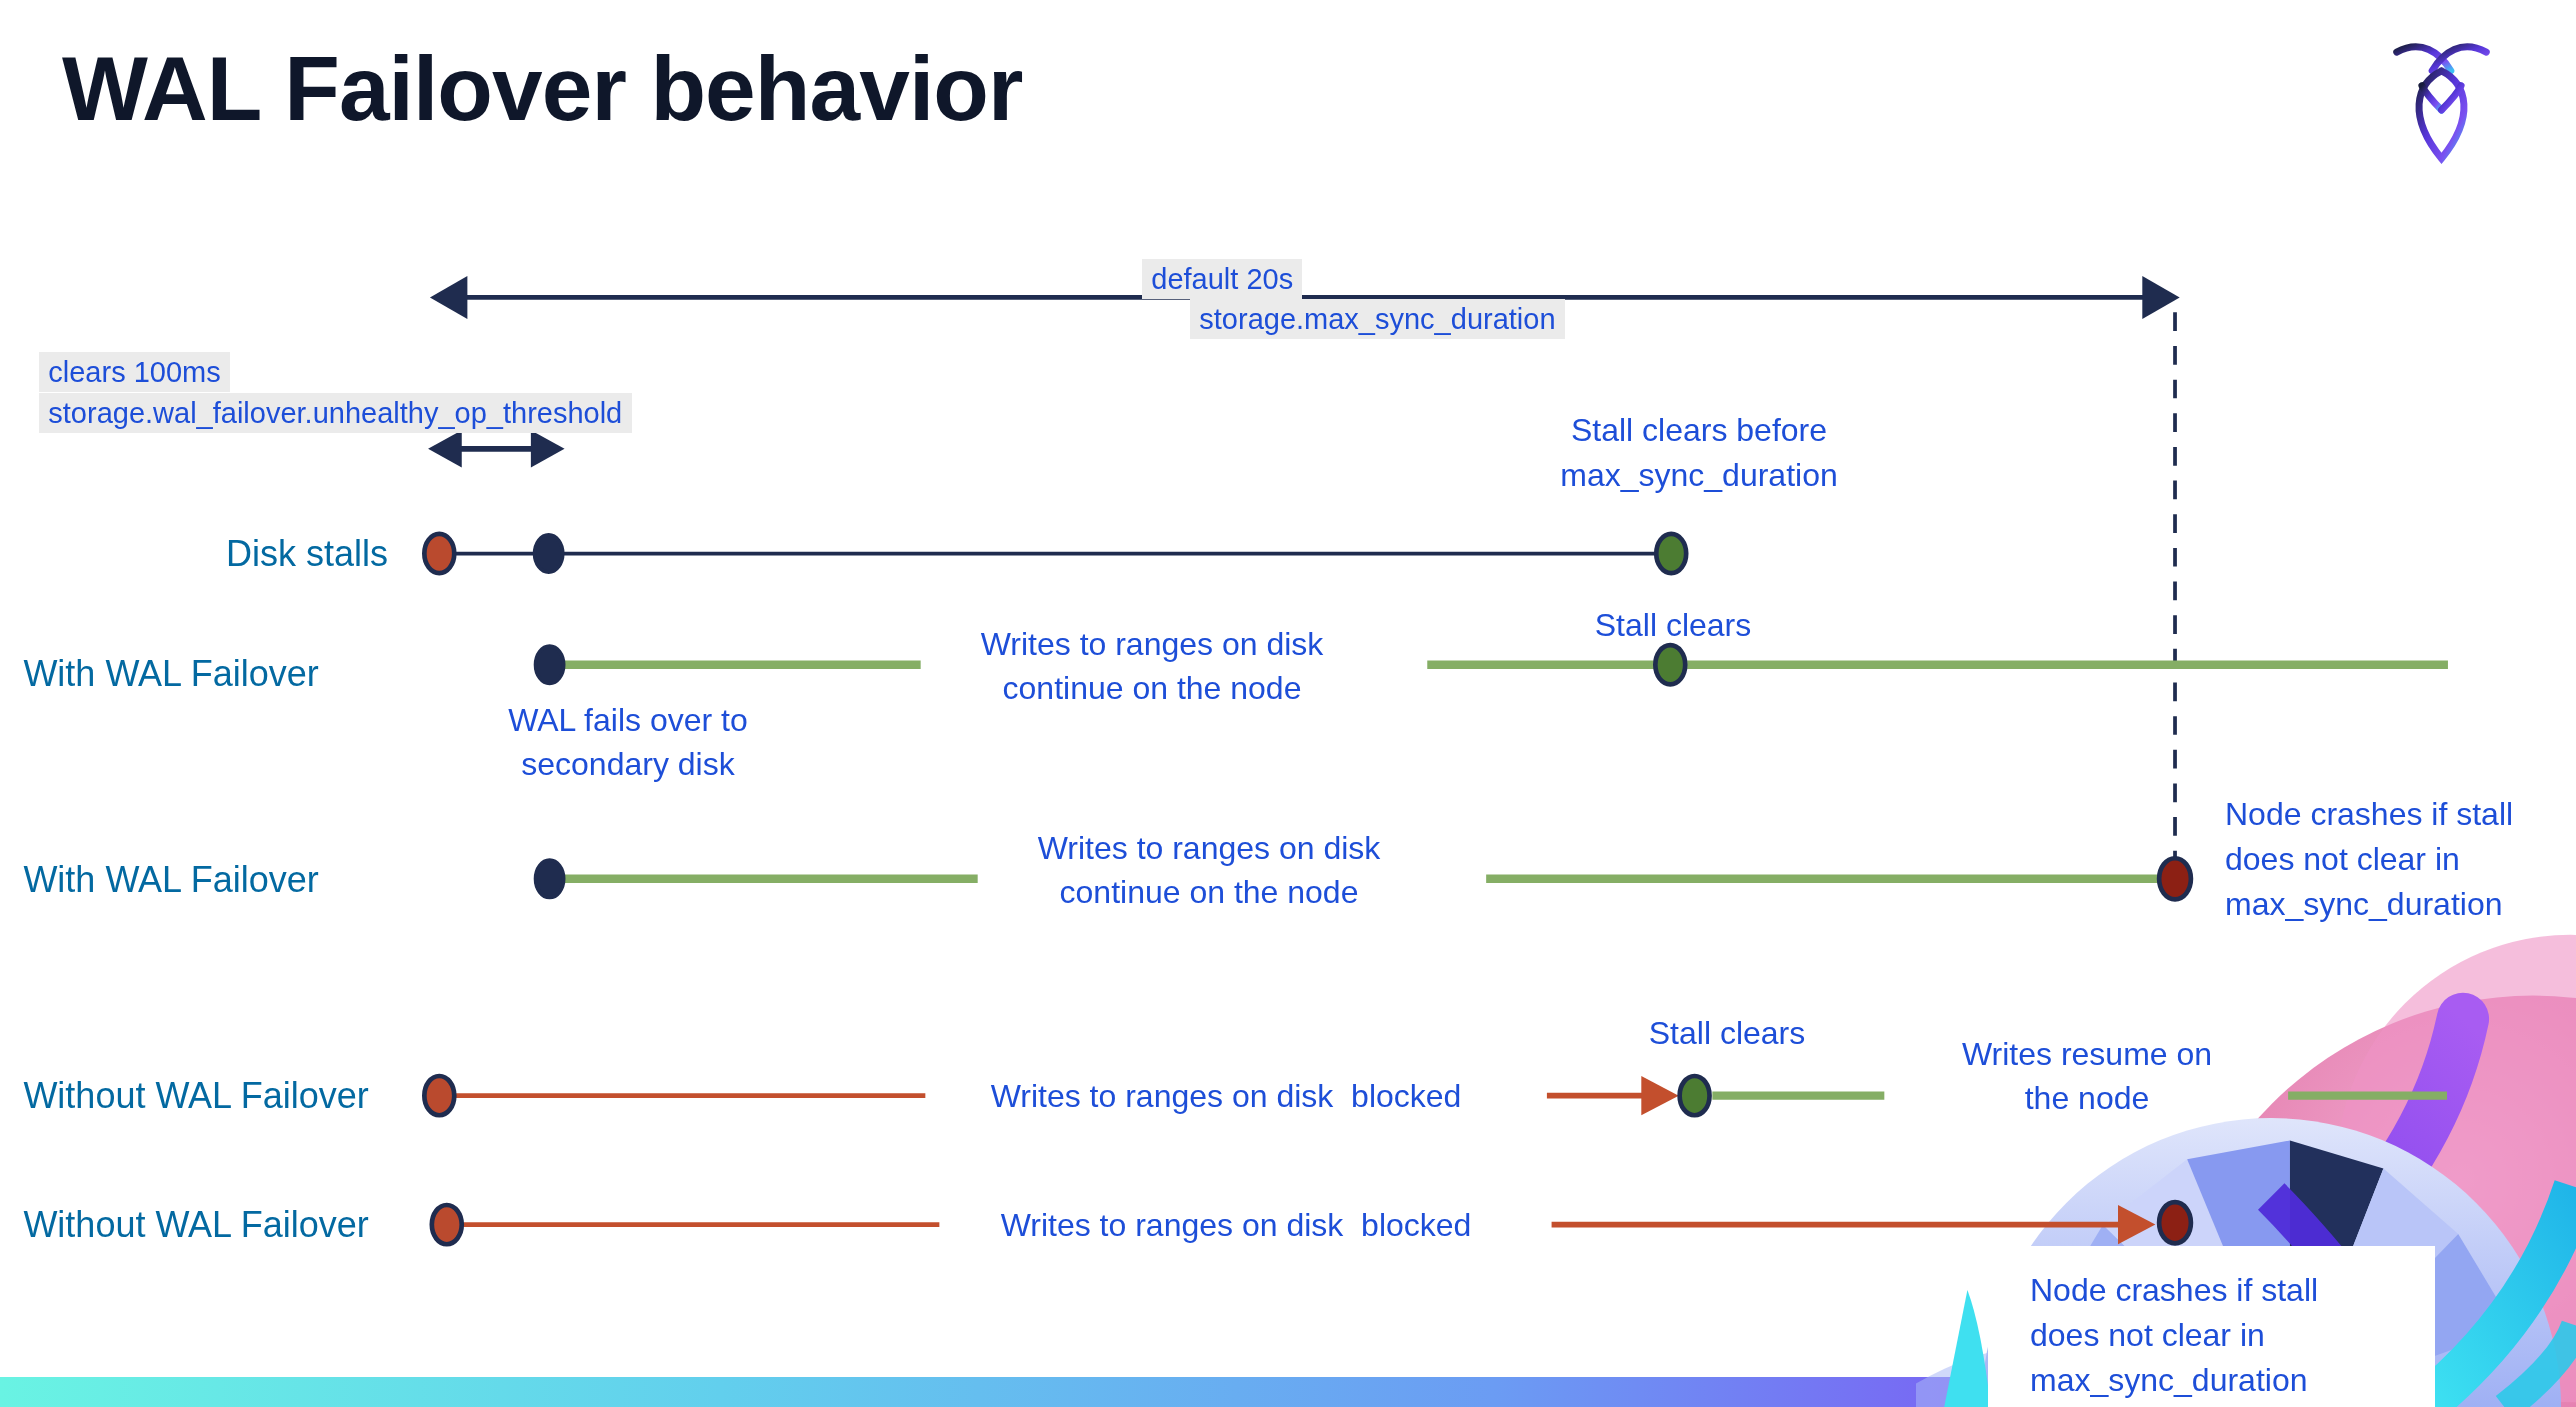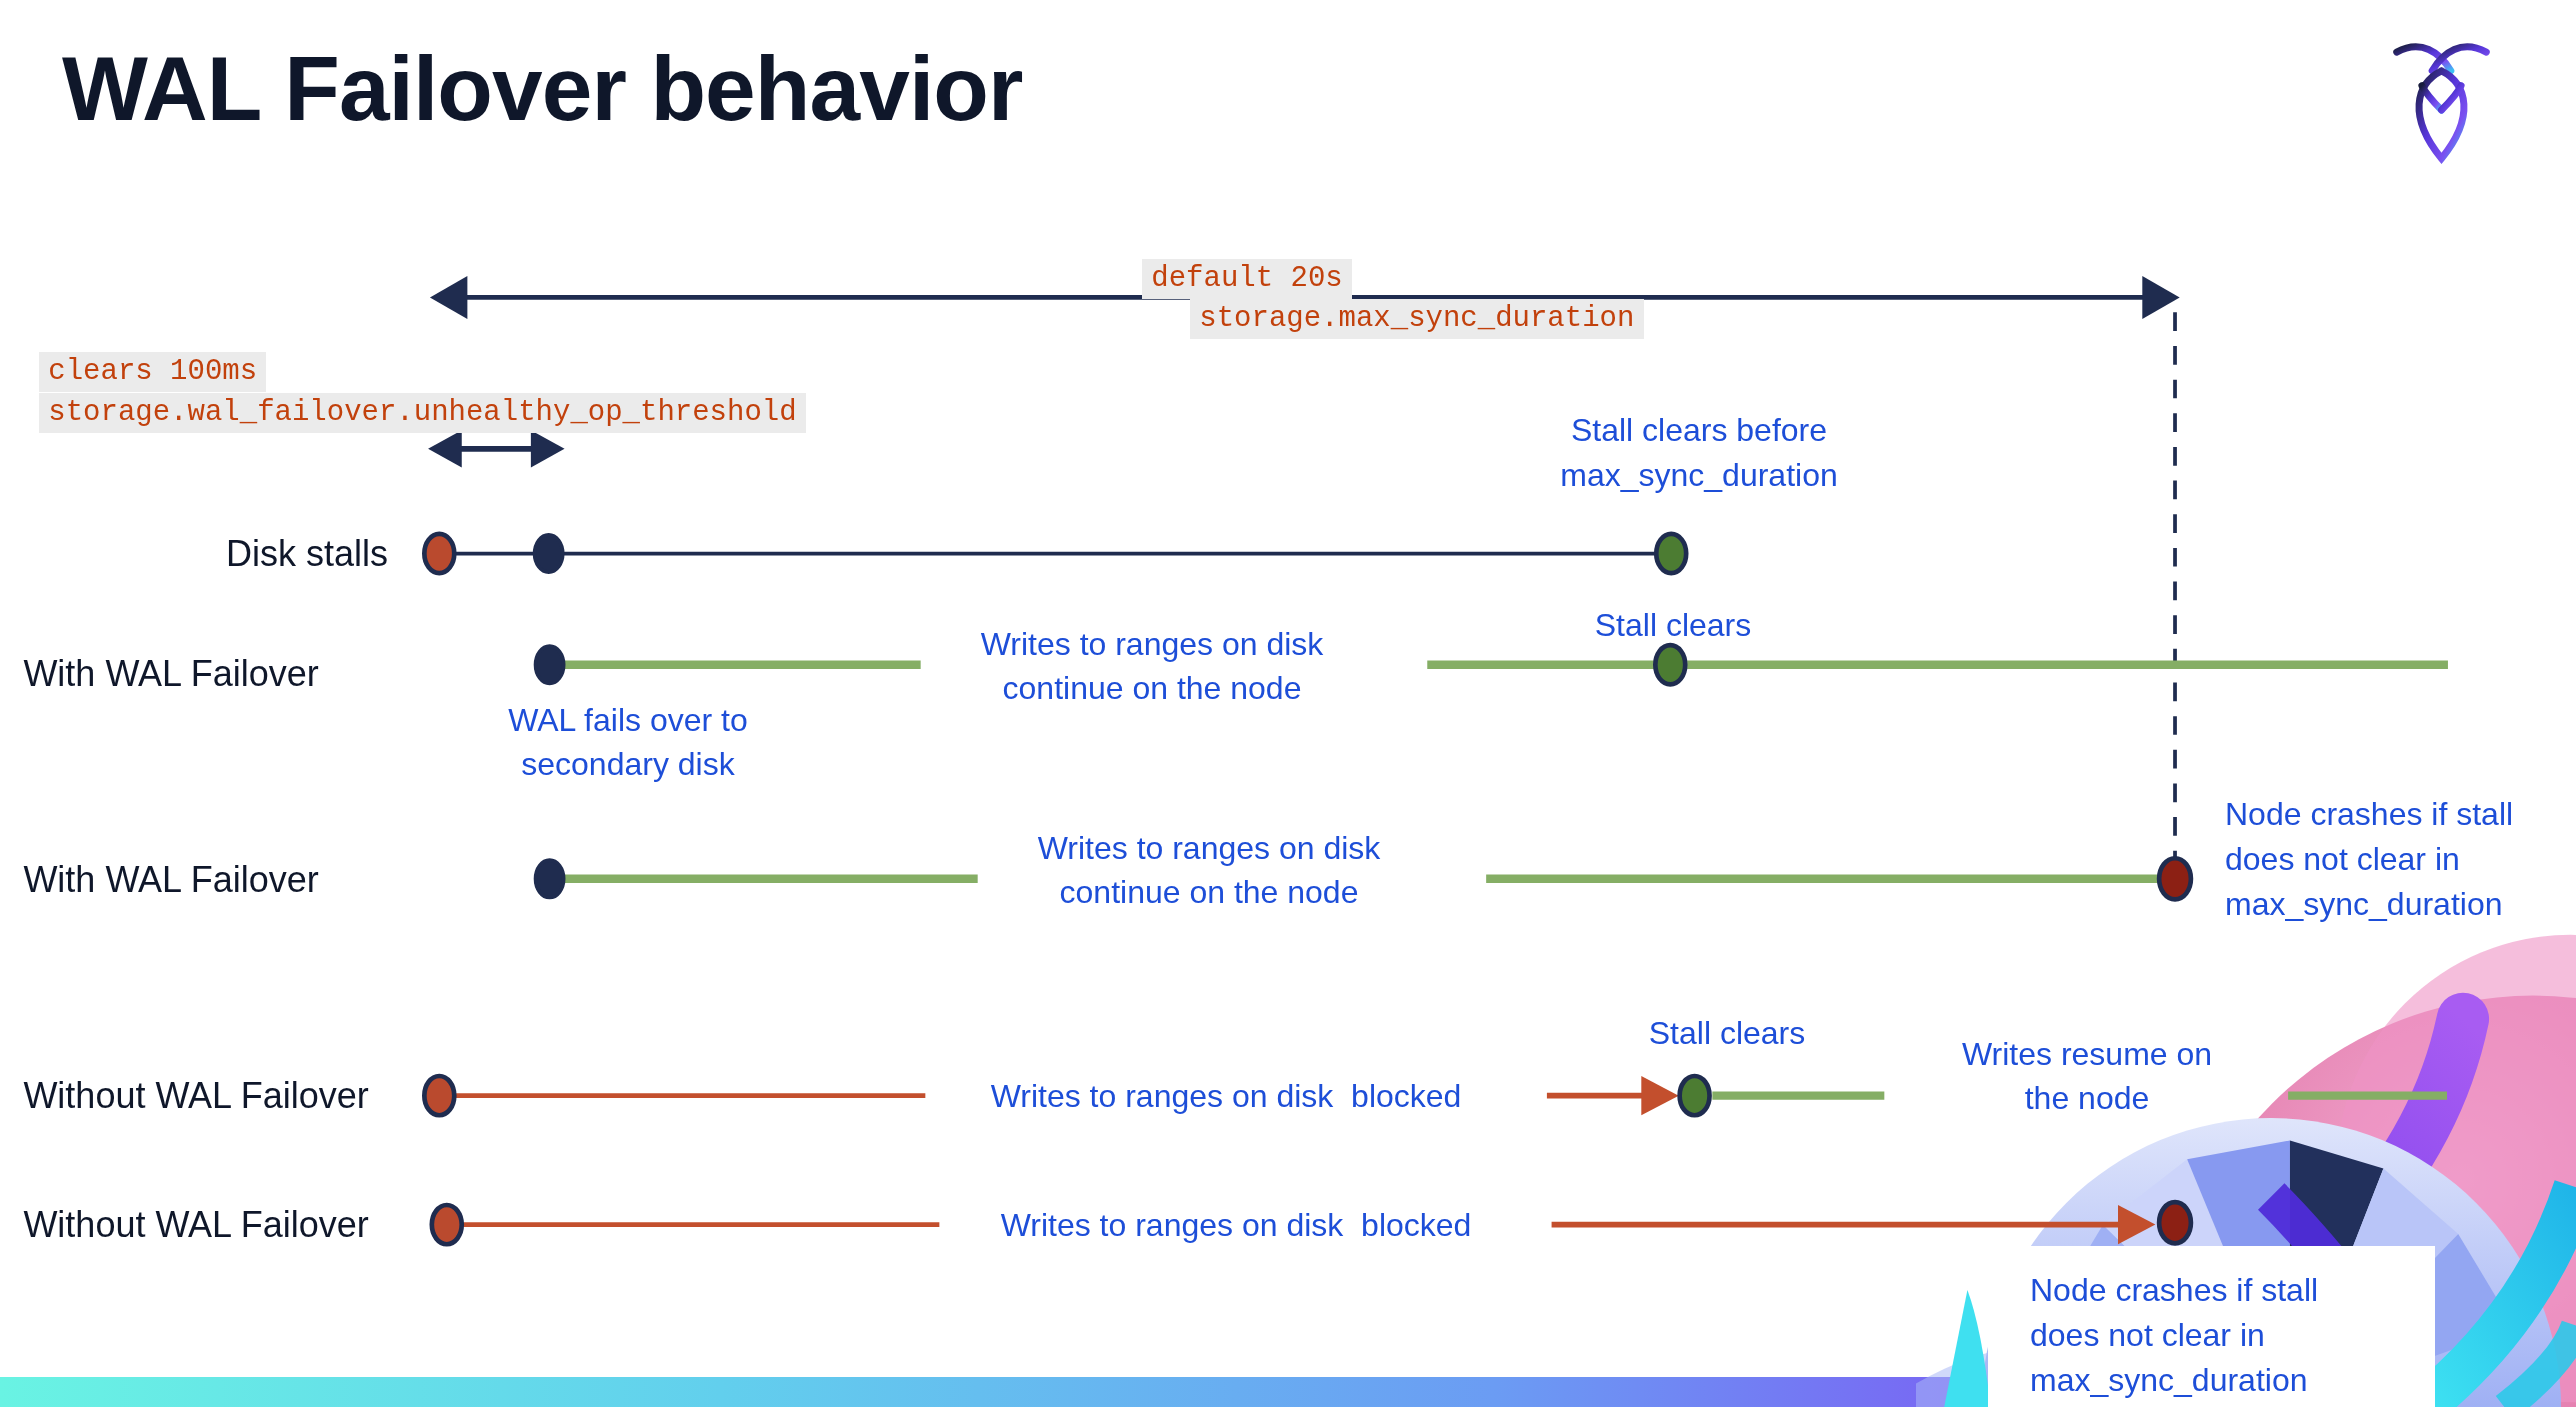--- a/index.html
+++ b/index.html
@@ -1,25 +1,25 @@
 <!DOCTYPE html>
 <html style="--navy: #1f2c4f; --green-line: #85ae65; --green-dot: #4c7c32; --red-line: #c34f2d; --red-dot: #ba4a2e; --crash-dot: #8c2014; --label-bg: #ebebeb; --bar-start: #69f3e3; --bar-mid: #6b9cf3; --bar-end: #8a4ff0;font-size:15px"><head>
 <meta charset="utf-8">
 <style>
   html,body{margin:0;padding:0;background:#ffffff;}
   #stage{position:relative;width:2576px;height:1408px;overflow:hidden;background:#fff;
          font-family:"Liberation Sans",sans-serif;color:#101010;}
   .abs{position:absolute;}
   #title{left:62px;top:37px;font-size:91px;font-weight:800;letter-spacing:-0.9px;color:#0f172a;}
-  .mono{font-family:Liberation Mono, monospace;font-size:29px;line-height:36px;
-        background:var(--label-bg,#ebebeb);padding:1.9px 9.3px;color:#c2410c;white-space:pre;}
+  .mono{font-family:Liberation Sans, sans-serif;font-size:29px;line-height:36px;
+        background:var(--label-bg,#ebebeb);padding:1.9px 9.3px;color:#1d4ed8;white-space:pre;}
   .note{font-size:32px;line-height:44px;white-space:pre-wrap;color:#1d4ed8;}
   .center{transform:translateX(-50%);text-align:center;}
   .lh48{line-height:45px;}
-  .rowlabel{font-size:36px;line-height:43px;white-space:pre;color:#0f172a;}
+  .rowlabel{font-size:36px;line-height:43px;white-space:pre;color:#0369a1;}
   #diagram-svg,#art-svg{position:absolute;pointer-events:none;}
   #bottom-bar{left:0;top:1377px;width:2576px;height:31px;
      background:linear-gradient(90deg,var(--bar-start,#69f3e3) 0%,#62cfed 28%,var(--bar-mid,#6b9cf3) 58%,#7b5bf3 80%,var(--bar-end,#8a4ff0) 100%);}
   #crash-box{left:1988px;top:1246px;width:447px;height:162px;background:#ffffff;}
   #crash-box .note{position:absolute;left:42px;top:22.4px;}
 </style>
 </head>
 <body>
 
 <div id="stage">

